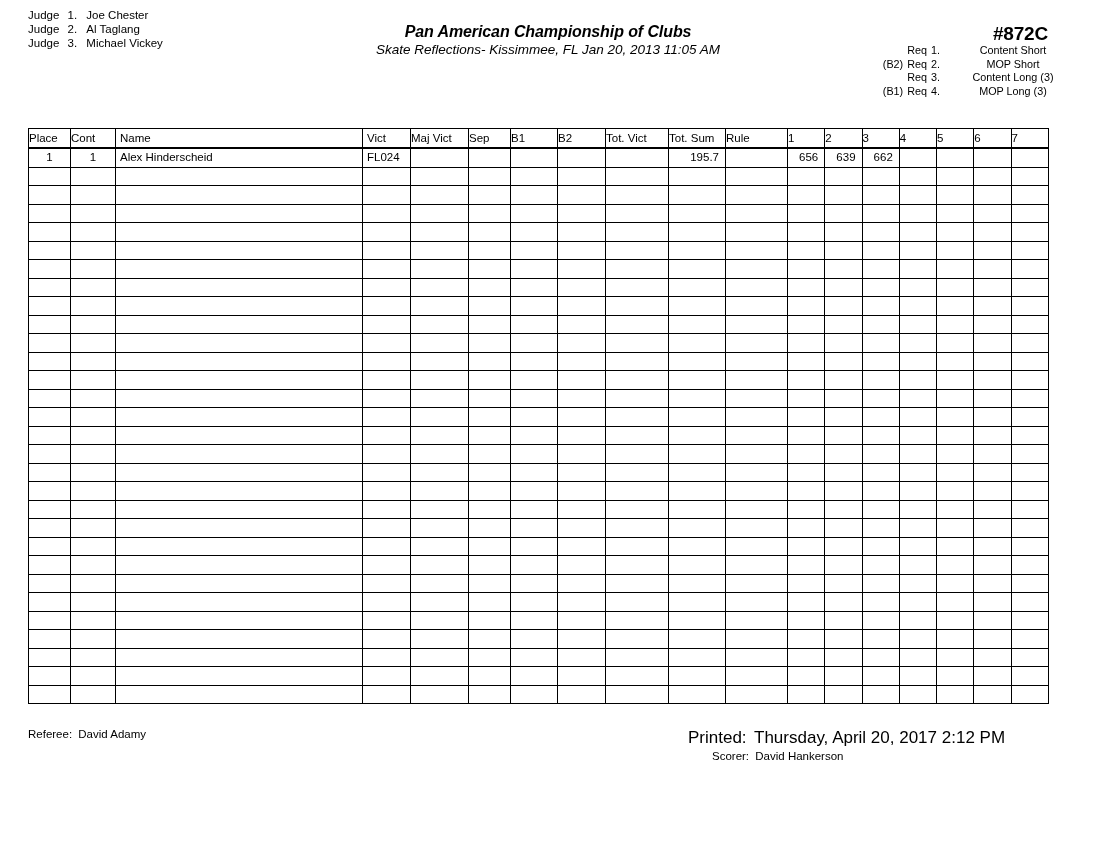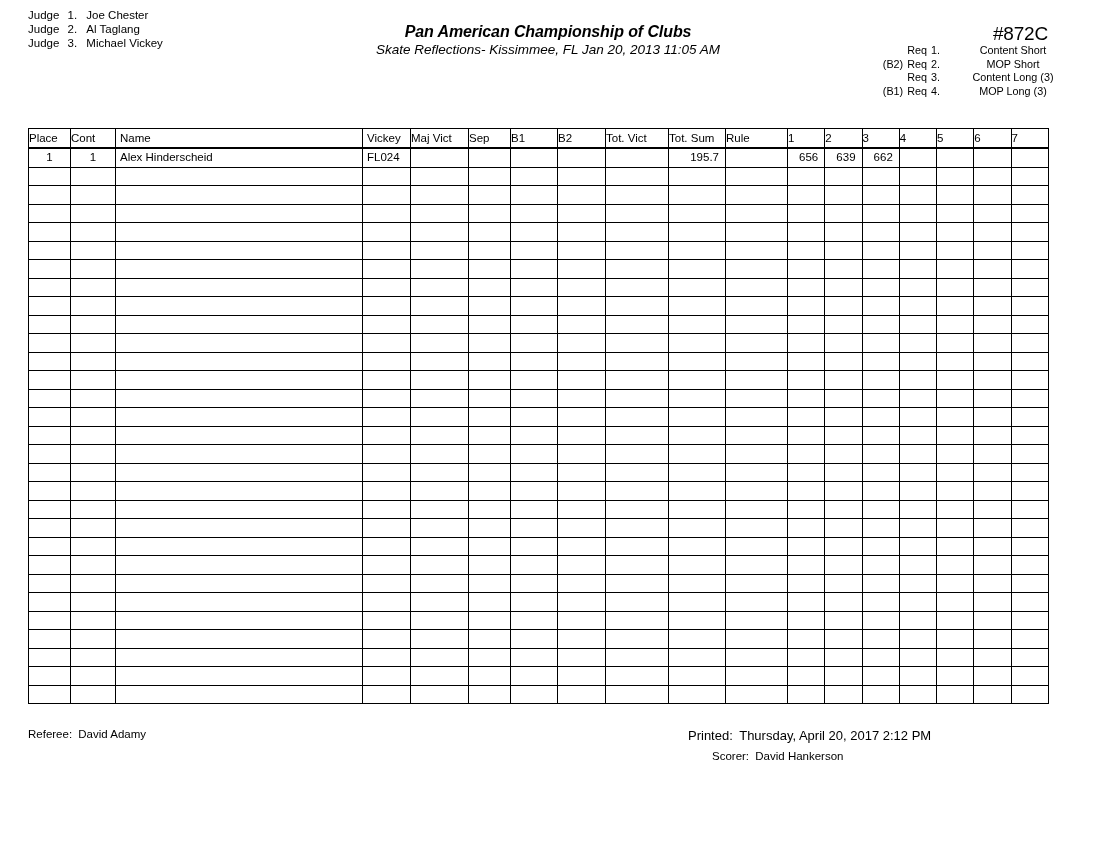--- a/index.html
+++ b/index.html
@@ -60,21 +60,21 @@
     line-height: 19px;
     font-weight: normal;
   }
 
   
   #event-number {
     position: absolute;
     right: 52px;
     top: 23px;
     font-size: 19px;
-    font-weight: normal;
+    font-weight: bold;
     letter-spacing: -0.2px;
   }
   #requirements-block {
     position: absolute;
     right: 22px;
     top: 44px;
     font-size: 10.8px;
     line-height: 13.5px;
   }
   .req-row {
@@ -157,21 +157,21 @@
     position: absolute;
     left: 28px;
     top: 728px;
     font-size: 11.5px;
     white-space: nowrap;
   }
   #printed-line {
     position: absolute;
     left: 688px;
     top: 728px;
-    font-size: 13px;
+    font-size: 17px;
     white-space: nowrap;
     text-align: right;
   }
   #scorer-line {
     position: absolute;
     left: 712px;
     top: 750px;
     font-size: 11.5px;
     white-space: nowrap;
   }
@@ -251,21 +251,21 @@
       <col class="c-judge">
     <col class="c-judge">
       <col class="c-judge">
       <col class="c-judge">
   </colgroup>
   <thead>
     <tr>
         <th class="th-center">Place</th>
         <th class="th-center">Cont</th>
         <th>Name</th>
-        <th>Vickey</th>
+        <th>Vict</th>
         <th class="th-center">Maj Vict</th>
         <th class="th-center">Sep</th>
         <th class="th-center">B1</th>
         <th class="th-center">B2</th>
         <th class="th-center">Tot. Vict</th>
         <th class="th-center">Tot. Sum</th>
         <th class="th-center">Rule</th>
         <th class="th-center">1</th>
         <th class="th-center">2</th>
         <th class="th-center">3</th>

